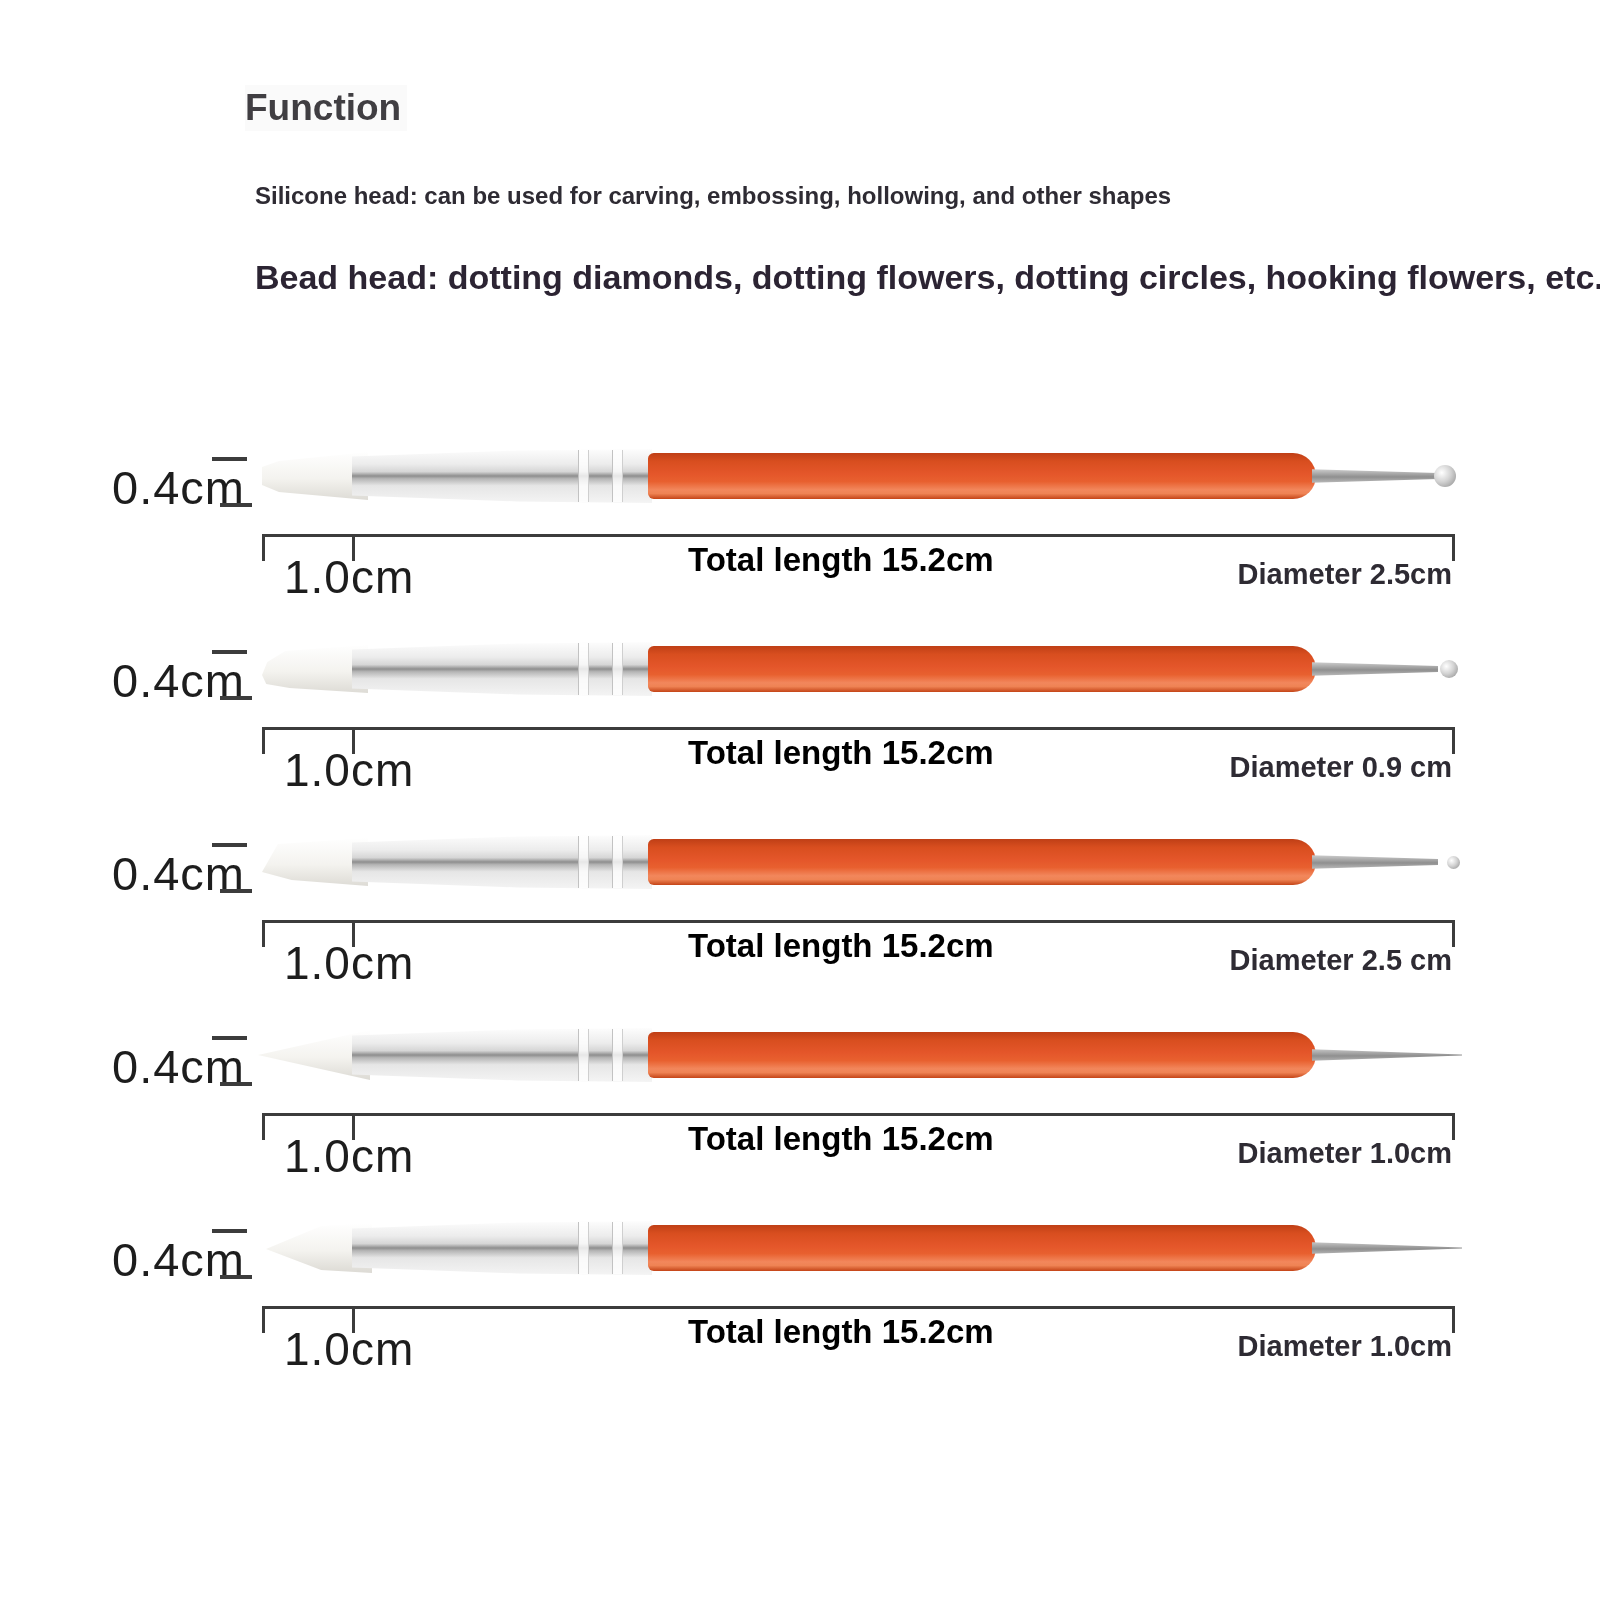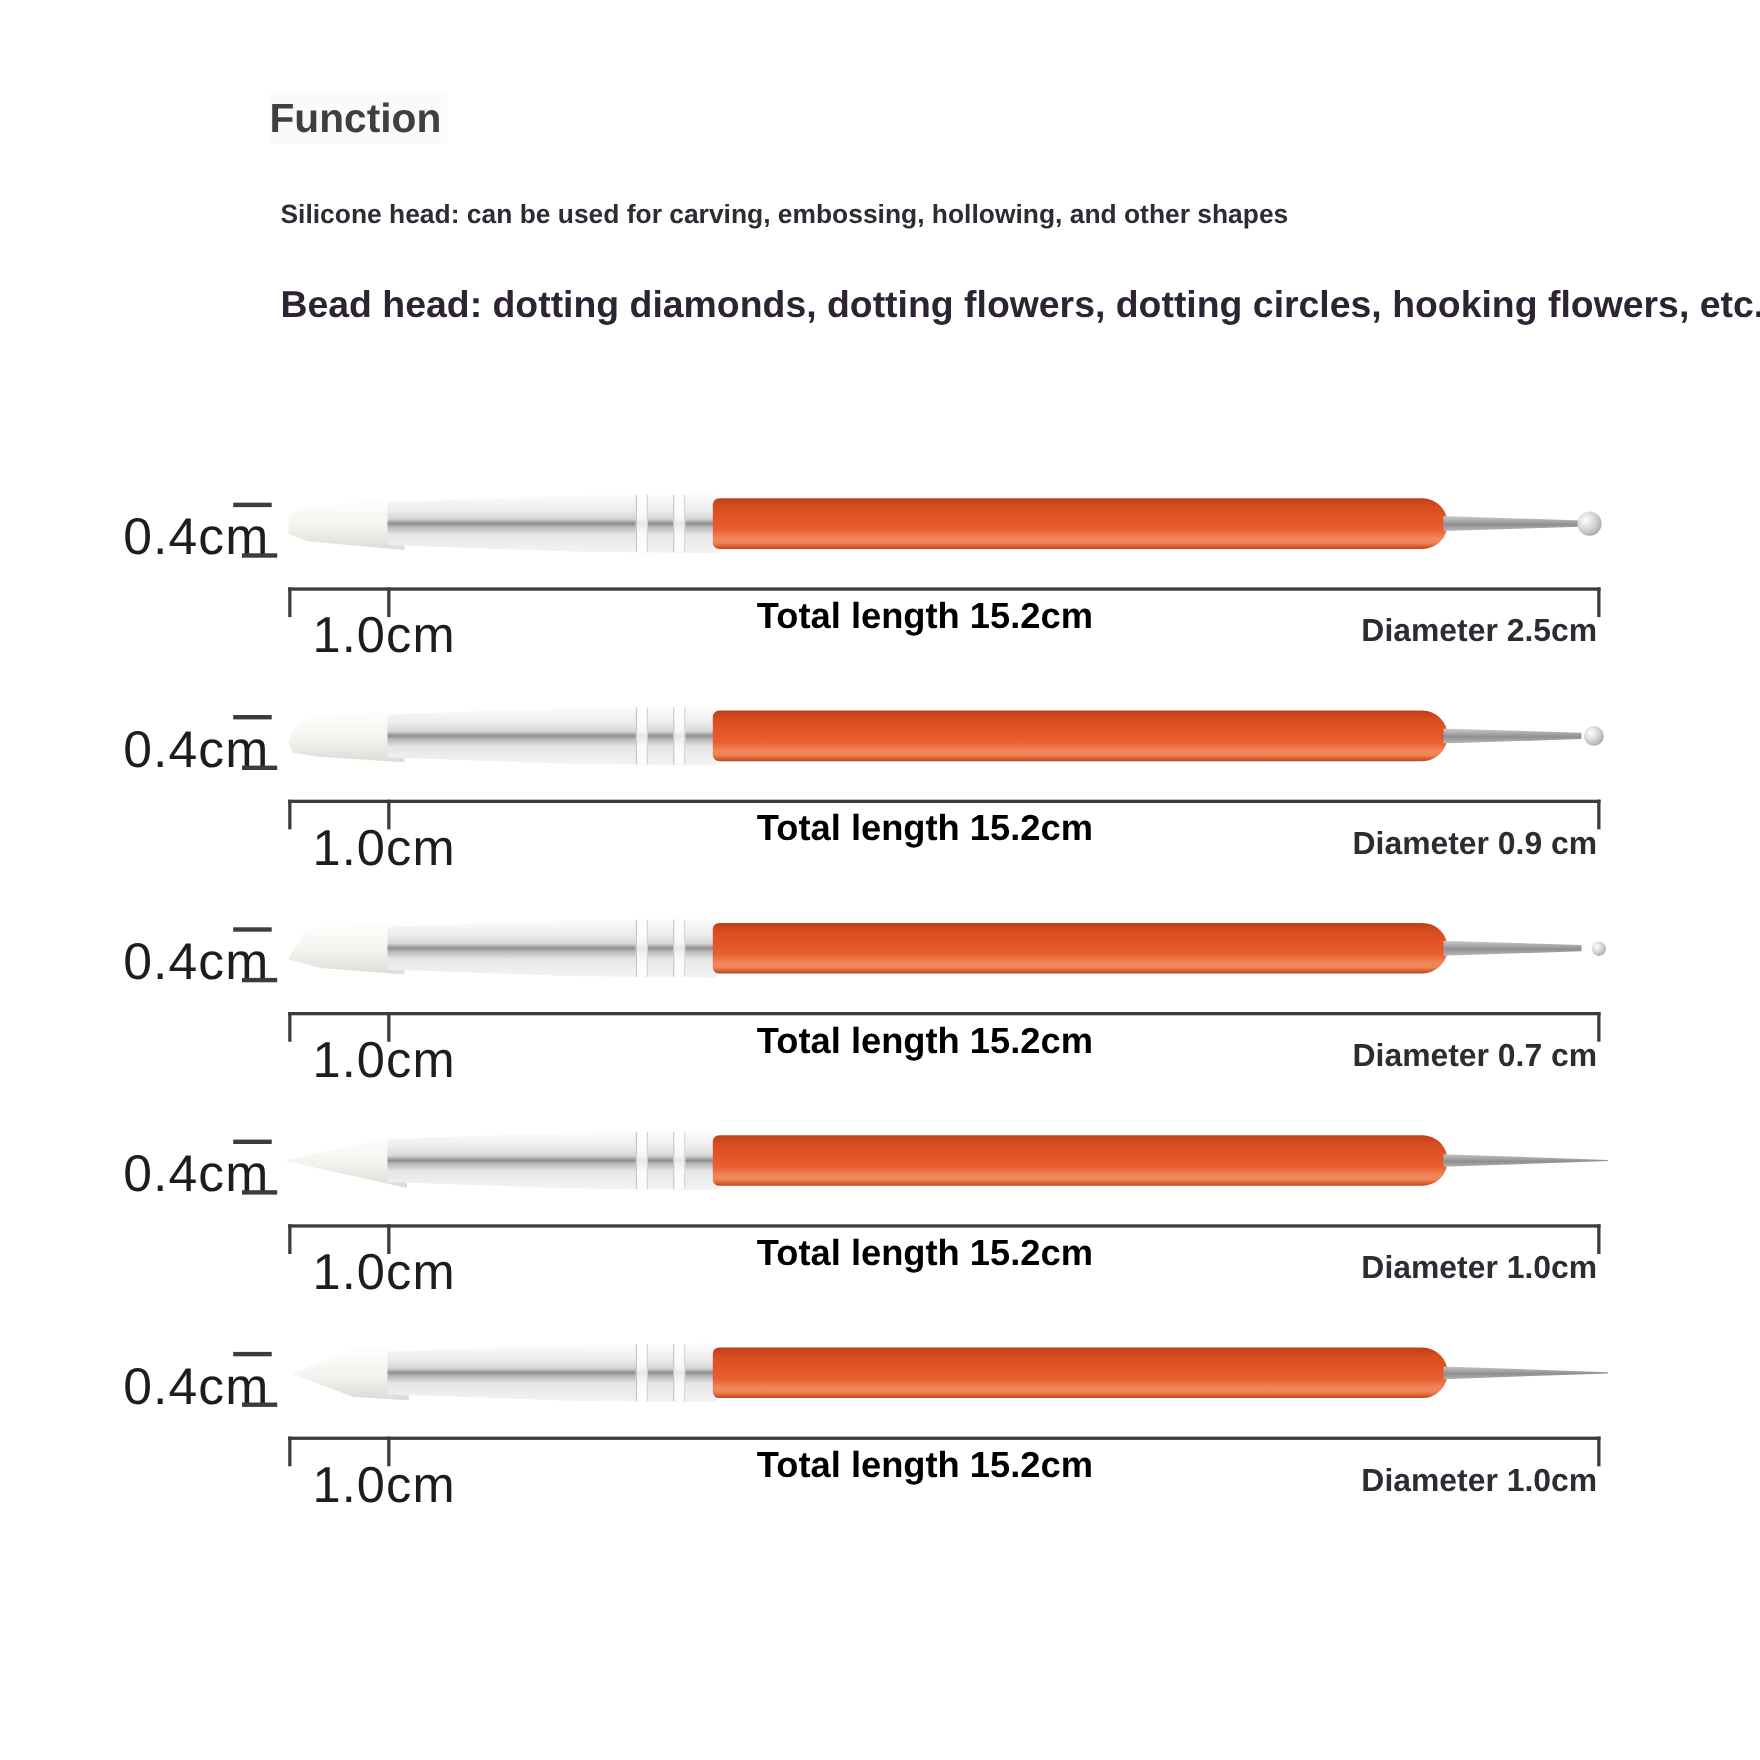--- a/index.html
+++ b/index.html
@@ -130,21 +130,21 @@
     <span class="ring ring2"></span>
     <div class="handle"></div>
     <div class="shaft"></div>
     <div class="ball"></div>
     <div class="mline"></div>
     <span class="mtick t-left"></span>
     <span class="mtick t-mid"></span>
     <span class="mtick t-right"></span>
     <span class="len-label">1.0cm</span>
     <span class="total-label">Total length 15.2cm</span>
-    <span class="dia-label">Diameter 0.7 cm</span>
+    <span class="dia-label">Diameter 2.5 cm</span>
   </section>
 
   <section class="tool-row r4">
     <span class="size-label">0.4cm</span>
     <span class="tick over"></span>
     <span class="tick under"></span>
     <div class="tip"></div>
     <div class="ferrule"></div>
     <span class="ring ring1"></span>
     <span class="ring ring2"></span>

